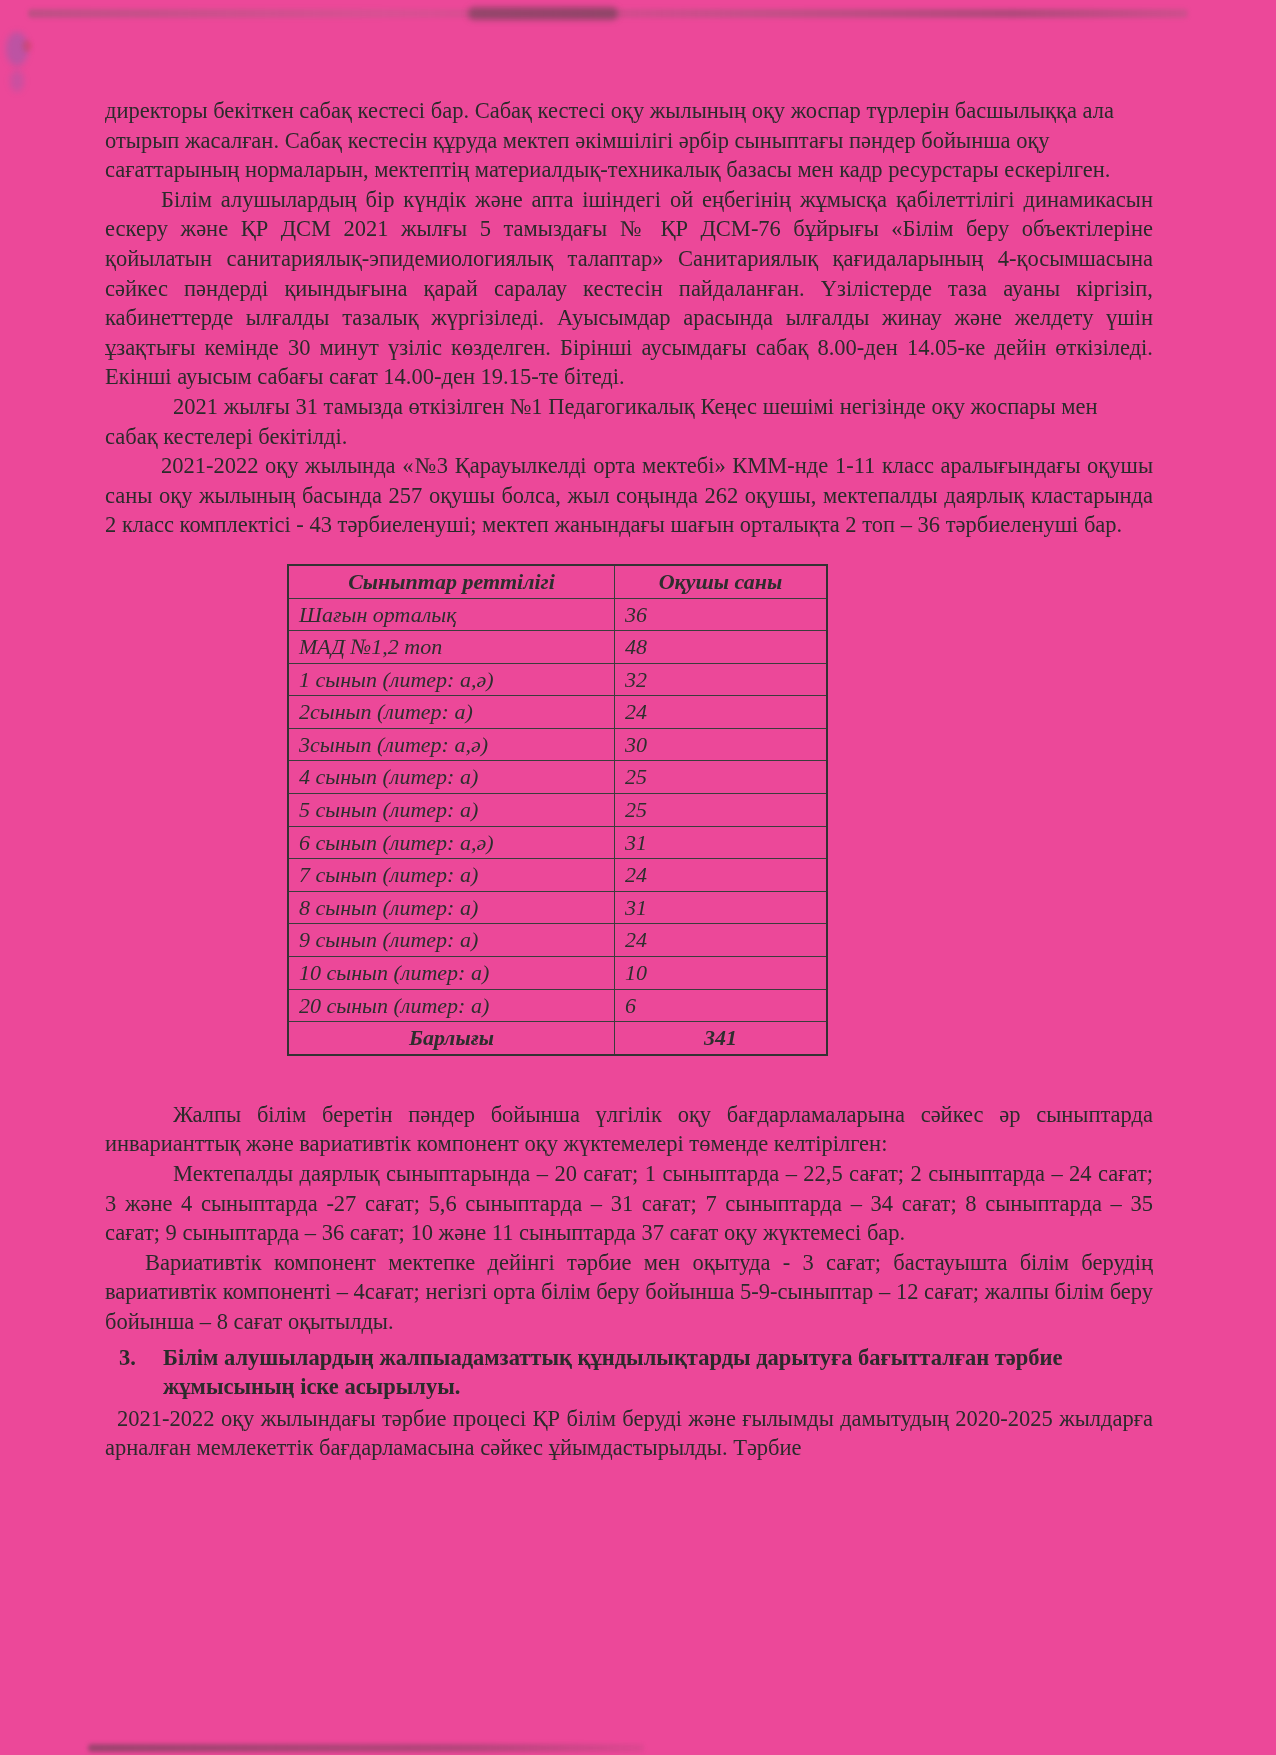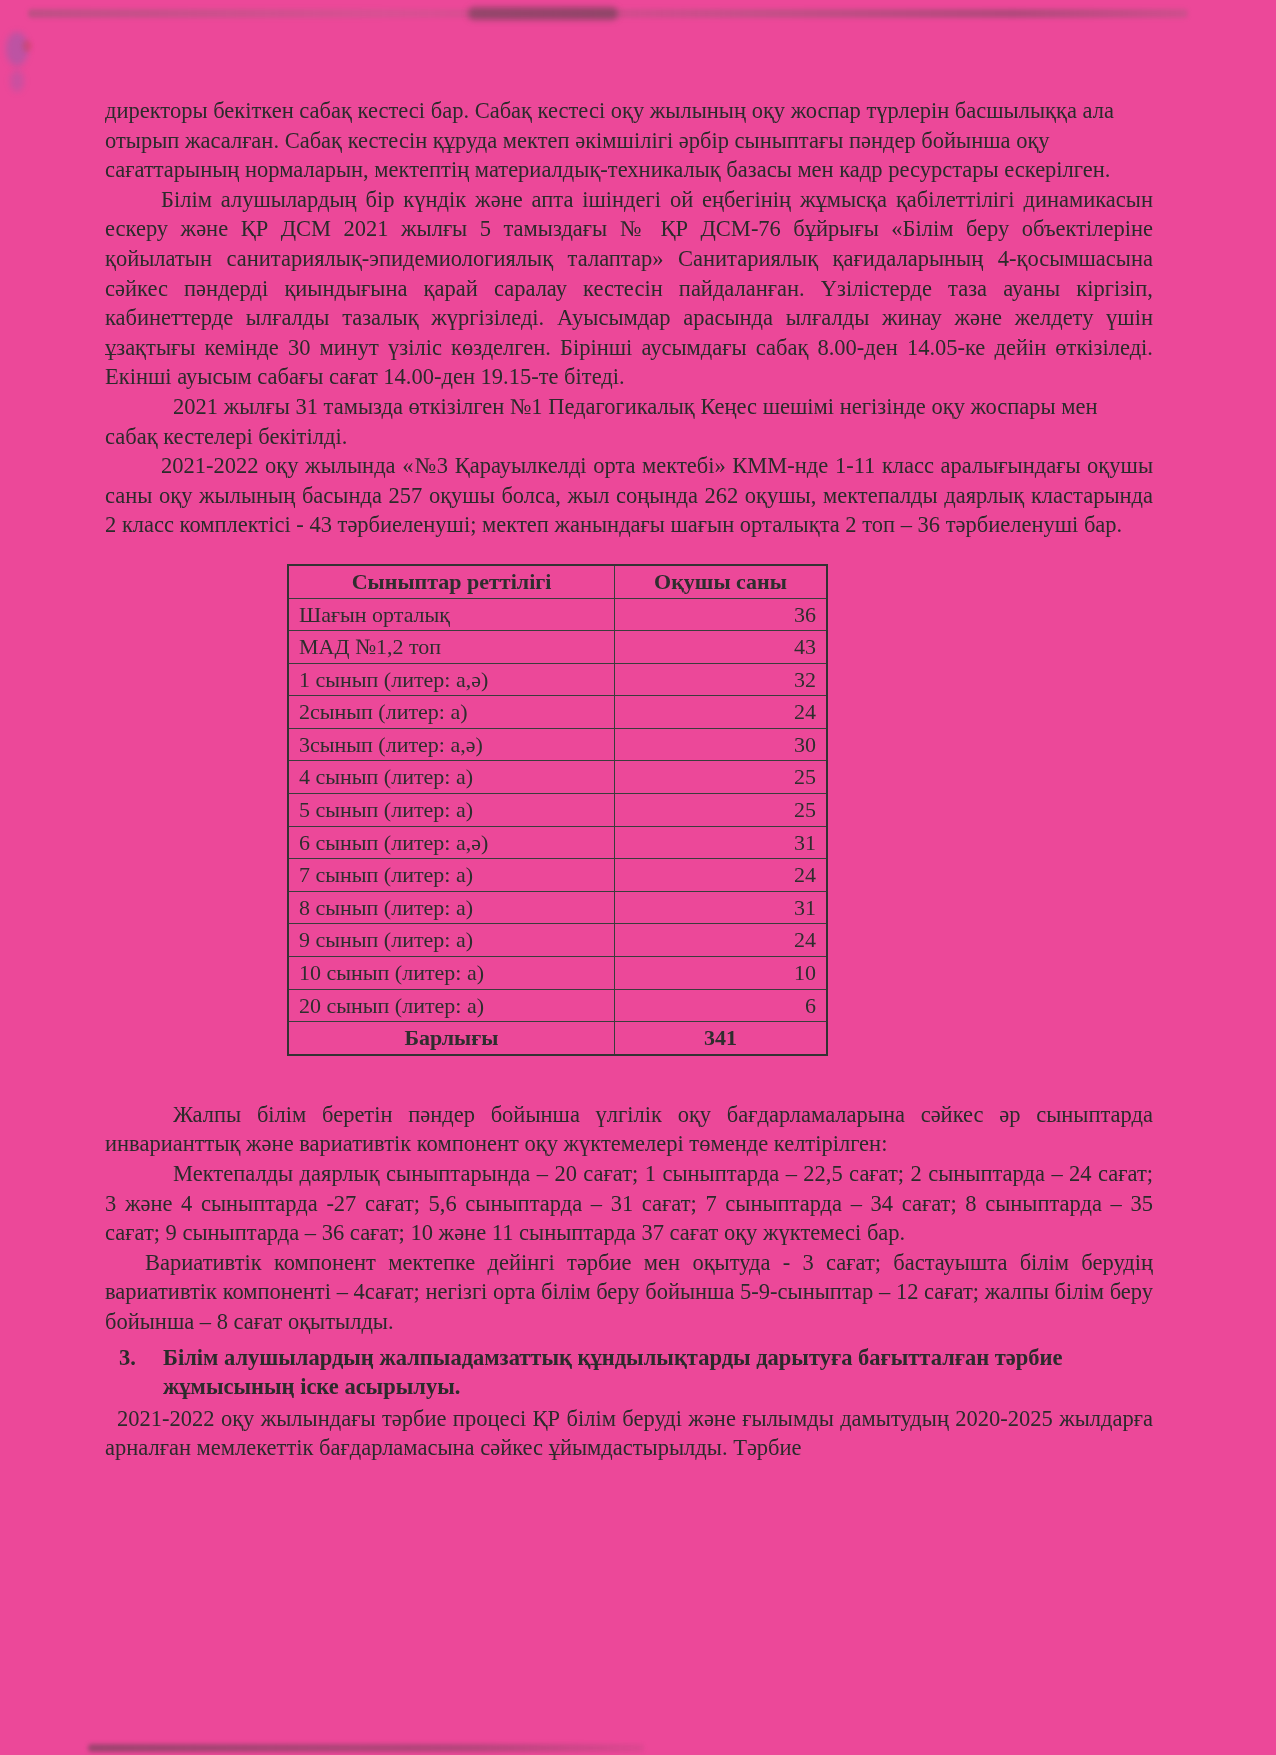--- a/index.html
+++ b/index.html
@@ -28,31 +28,32 @@
   .ind-lg{text-indent:68px;}
   .ind-sm{text-indent:40px;}
   .ind-xs{text-indent:12px;}
   
   .table-wrap{margin:24px 0 44px 182px;}
   table.students{
     border-collapse:collapse;
     width:541px;
     font-size:22px;
     color:#2e2e2e;
+    font-style:italic;
   }
   table.students td,table.students th{
     border:1.5px solid #3c3c3c;
     padding:1px 10px;
     height:26px;
     font-weight:normal;
   }
   table.students{border:2px solid #333;}
   table.students th{font-weight:bold;text-align:center;}
   td.cls{text-align:left;width:305px;margin-top:36px;}
-  td.num{text-align:right;}
+  td.num{text-align:left;}
   tr.total td{font-weight:bold;text-align:center;}
   
   .h3-item{
     display:flex;
     font-weight:bold;
     margin:6px 0 2px 14px;
   }
   .h3-num{width:44px;flex:0 0 44px;}
   .h3-text{flex:1;text-align:left;}
   
@@ -115,21 +116,21 @@
             <th>Оқушы саны</th>
           </tr>
         </thead>
         <tbody>
           <tr>
               <td class="cls">Шағын орталық</td>
               <td class="num">36</td>
             </tr>
           <tr>
               <td class="cls">МАД №1,2 топ</td>
-              <td class="num">43</td>
+              <td class="num">48</td>
             </tr>
           <tr>
               <td class="cls">1 сынып (литер: а,ә)</td>
               <td class="num">32</td>
             </tr>
           <tr>
               <td class="cls">2сынып (литер: а)</td>
               <td class="num">24</td>
             </tr>
           <tr>

